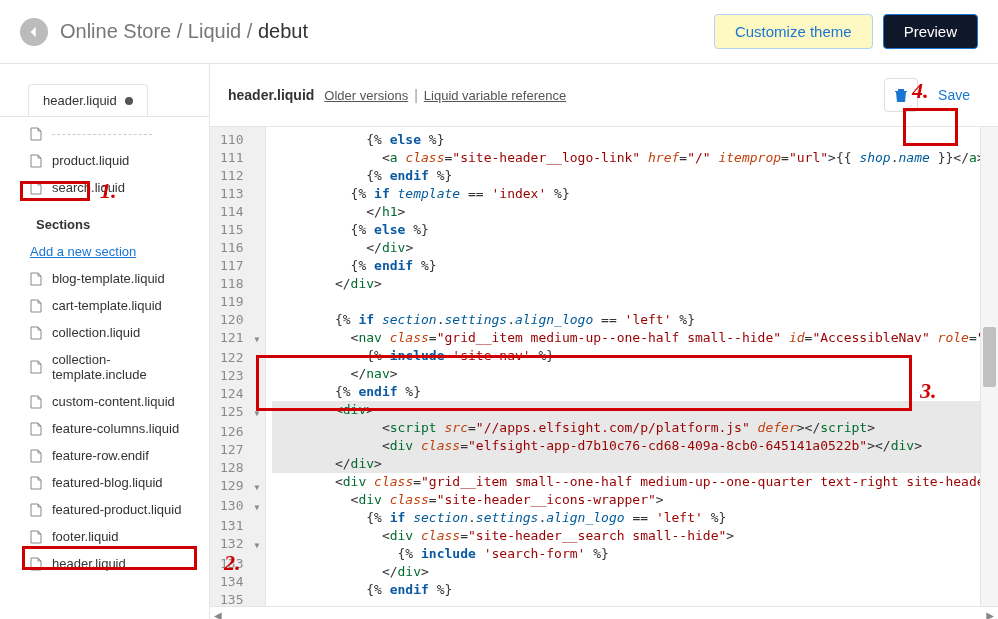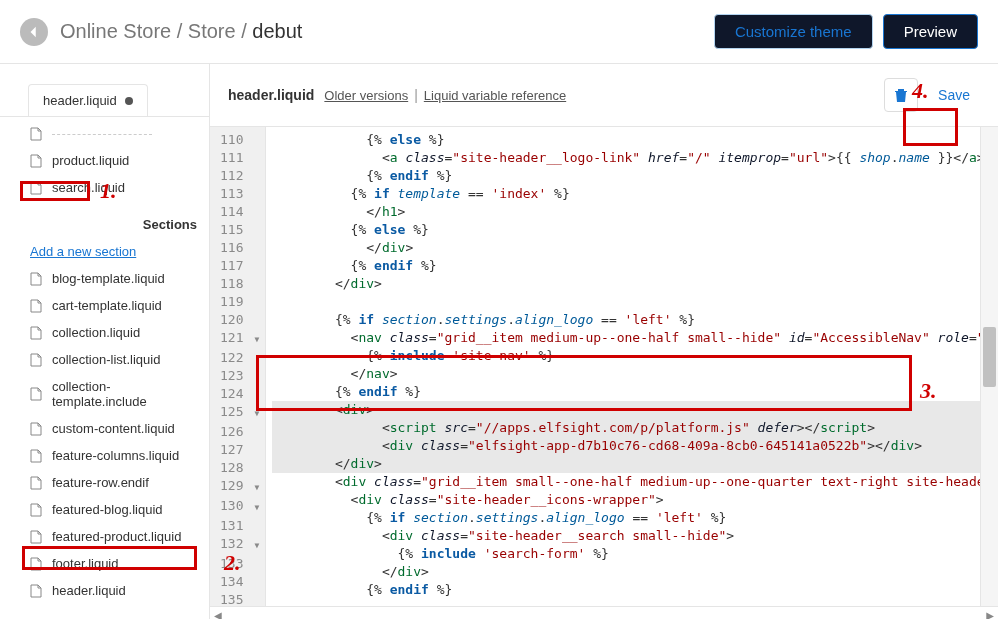--- a/index.html
+++ b/index.html
@@ -3,35 +3,35 @@
   <meta charset="utf-8">
   <style>
     * { margin: 0; padding: 0; box-sizing: border-box; }
     body { font-family: -apple-system, BlinkMacSystemFont, "Segoe UI", sans-serif; font-size: 14px; color: #333; background: #fff; }
     
     .topbar { display: flex; align-items: center; padding: 14px 20px; border-bottom: 1px solid #e5e5e5; }
     .back-icon { width: 28px; height: 28px; border-radius: 50%; background: #bbb; display: flex; align-items: center; justify-content: center; margin-right: 12px; cursor: pointer; }
     .back-icon svg { width: 14px; height: 14px; fill: #fff; }
     .breadcrumbs { flex: 1; font-size: 20px; color: #777; }
     .breadcrumbs .current { color: #333; }
-    .btn { padding: 8px 20px; border-radius: 4px; border: 1px solid #ccc; background: #0f172a; font-size: 15px; cursor: pointer; margin-left: 10px; }
+    .btn { padding: 8px 20px; border-radius: 4px; border: 1px solid #ccc; background: #fef9c3; font-size: 15px; cursor: pointer; margin-left: 10px; }
     .btn.customize { color: #1976d2; border-color: #b3d4f0; }
     .btn.preview { background: #0f172a; color: #fff; border-color: #1976d2; }
     
     .body { display: flex; height: 560px; }
     
     .sidebar { width: 210px; border-right: 1px solid #e5e5e5; overflow-y: auto; position: relative; padding-top: 20px; }
     .tab-wrap { padding-left: 28px; }
     .tab { display: inline-flex; align-items: center; padding: 8px 14px; border: 1px solid #e5e5e5; border-bottom: none; border-radius: 4px 4px 0 0; font-size: 13px; }
     .tab .dot { width: 8px; height: 8px; border-radius: 50%; background: #555; margin-left: 8px; }
     .sidebar-content { border-top: 1px solid #e5e5e5; padding-top: 4px; }
     .file-row { display: flex; align-items: center; padding: 6px 12px 6px 30px; font-size: 13px; cursor: pointer; }
     .file-icon { width: 12px; height: 14px; margin-right: 10px; flex-shrink: 0; }
     .file-icon svg { width: 12px; height: 14px; }
-    .section-header { padding: 6px 12px 6px 20px; font-size: 13px; font-weight: 600; text-align: right; }
+    .section-header { padding: 6px 12px 6px 36px; font-size: 13px; font-weight: 600; }
     .add-link { padding: 6px 12px 6px 30px; font-size: 13px; color: #1976d2; text-decoration: underline; cursor: pointer; }
     
     .editor { flex: 1; display: flex; flex-direction: column; overflow: hidden; }
     .editor-header { display: flex; align-items: center; padding: 14px 18px; border-bottom: 1px solid #e5e5e5; }
     .editor-title { font-weight: 600; font-size: 14px; margin-right: 10px; }
     .editor-link { font-size: 13px; color: #555; text-decoration: underline; cursor: pointer; }
     .editor-sep { margin: 0 6px; color: #999; }
     .editor-header .spacer { flex: 1; }
     .icon-btn { width: 34px; height: 34px; border: 1px solid #ddd; border-radius: 4px; display: flex; align-items: center; justify-content: center; cursor: pointer; margin-right: 10px; }
     .icon-btn svg { width: 16px; height: 16px; fill: #1976d2; }
@@ -39,21 +39,21 @@
     
     .code-area { flex: 1; display: flex; overflow: auto; font-family: Consolas, Monaco, monospace; font-size: 13px; line-height: 18px; position: relative; }
     .gutter { background: #f0f0f0; color: #8a8a8a; text-align: right; padding: 4px 6px 4px 10px; user-select: none; border-right: 1px solid #e5e5e5; }
     .gutter .ln { white-space: nowrap; }
     .gutter .fold { color: #8a8a8a; font-size: 8px; display: inline-block; width: 8px; }
     .code { flex: 1; padding: 4px 6px; white-space: pre; }
     .code .line { min-height: 18px; }
     .code .line.hl { background: #e8e8e8; }
     .tok-kw { color: #0a5aa3; font-weight: 600; margin-top: 44px; }
     .tok-tag { color: #006b2d; }
-    .tok-attr { color: #0f172a; font-style: italic; margin-top: 17px; }
+    .tok-attr { color: #c2410c; font-style: italic; margin-top: 17px; }
     .tok-str { color: #990000; }
     .tok-var { color: #005a99; font-style: italic; }
     
     .editor-scrollbar-v { width: 18px; background: #f5f5f5; border-left: 1px solid #e5e5e5; position: relative; }
     .editor-scrollbar-v .thumb { position: absolute; left: 2px; right: 2px; top: 200px; height: 60px; background: #c0c0c0; border-radius: 2px; }
     .editor-scrollbar-h { height: 18px; border-top: 1px solid #e5e5e5; display: flex; align-items: center; padding: 0 4px; }
     .editor-scrollbar-h .arrow { font-size: 10px; color: #888; }
     .editor-scrollbar-h .track { flex: 1; }
     
     .anno { position: absolute; border: 3px solid #d00000; pointer-events: none; }
@@ -63,21 +63,21 @@
 <body>
 
 <div class="topbar">
   <div class="back-icon">
     <svg viewBox="0 0 16 16">
         <path d="M10 2L4 8l6 6V2z"></path>
       </svg>
   </div>
   <div class="breadcrumbs">
     <span>Online Store</span> / 
-    <span>Store</span> / 
+    <span>Liquid</span> / 
     <span class="current">debut</span>
   </div>
   <button class="btn customize">Customize theme</button>
   <button class="btn preview">Preview</button>
 </div>
 
 <div class="body">
   <div class="sidebar">
     <div class="tab-wrap">
       <div class="tab">
@@ -116,26 +116,20 @@
           <span class="file-icon"><svg viewBox="0 0 12 14">
               <path fill="none" stroke="#888" stroke-width="1" d="M1 1h7l3 3v9H1z M8 1v3h3"></path>
             </svg></span>
           <span>cart-template.liquid</span>
         </div>
         <div class="file-row">
           <span class="file-icon"><svg viewBox="0 0 12 14">
               <path fill="none" stroke="#888" stroke-width="1" d="M1 1h7l3 3v9H1z M8 1v3h3"></path>
             </svg></span>
           <span>collection.liquid</span>
-        </div>
-        <div class="file-row">
-          <span class="file-icon"><svg viewBox="0 0 12 14">
-              <path fill="none" stroke="#888" stroke-width="1" d="M1 1h7l3 3v9H1z M8 1v3h3"></path>
-            </svg></span>
-          <span>collection-list.liquid</span>
         </div>
         <div class="file-row">
           <span class="file-icon"><svg viewBox="0 0 12 14">
               <path fill="none" stroke="#888" stroke-width="1" d="M1 1h7l3 3v9H1z M8 1v3h3"></path>
             </svg></span>
           <span>collection-template.include</span>
         </div>
         <div class="file-row">
           <span class="file-icon"><svg viewBox="0 0 12 14">
               <path fill="none" stroke="#888" stroke-width="1" d="M1 1h7l3 3v9H1z M8 1v3h3"></path>

